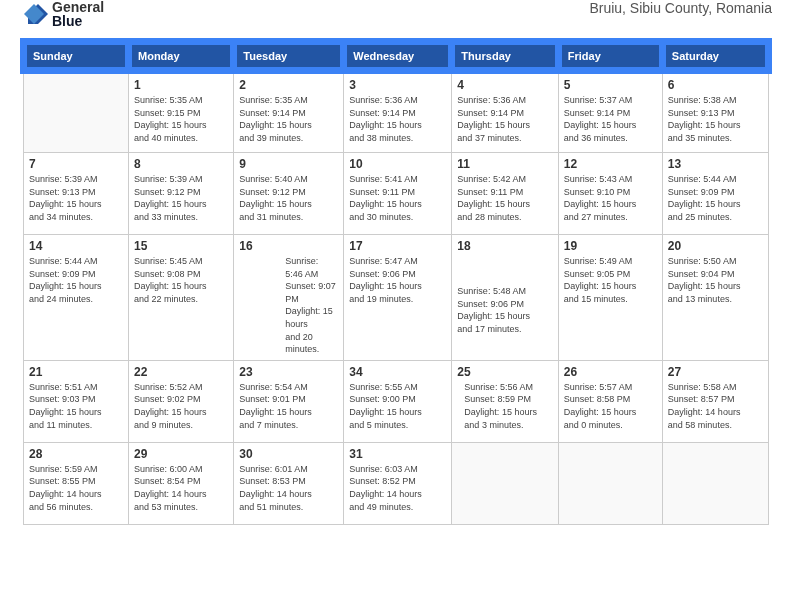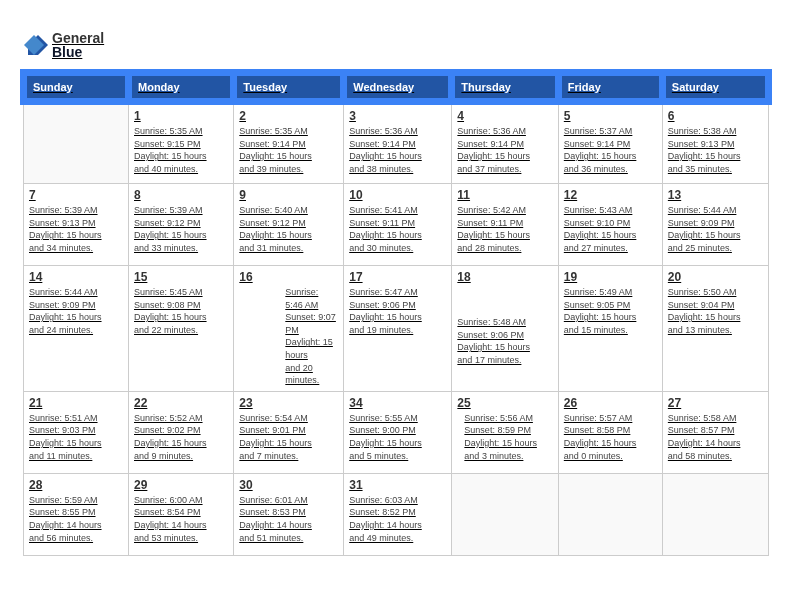--- a/index.html
+++ b/index.html
@@ -6,23 +6,22 @@
     body {
       font-family: Arial, sans-serif;
       background: #fff;
       width: 792px;
       height: 612px;
       overflow: hidden;
     }
     .page {
       width: 792px;
       height: 612px;
-      padding: 31px 20px;
+      padding: 0 20px;
       background: #fff;
-      text-decoration: underline;
     }
     .header {
       display: flex;
       justify-content: space-between;
       align-items: flex-start;
       margin-bottom: 10px;
     }
     .logo {
       display: flex;
       align-items: center;
@@ -107,20 +106,21 @@
         <rect x="0" y="0" width="28" height="28" fill="white"></rect>
         <polygon points="18,4 28,14 18,24 8,24 8,14 18,4" fill="#2255a4"></polygon>
         <polygon points="14,4 24,14 14,24 4,14" fill="#4488cc"></polygon>
       </svg>
       <div class="logo-text">
         <span class="logo-general">General</span>
         <span class="logo-blue">Blue</span>
       </div>
     </div>
     <div class="title-block">
+      <div class="location">Bruiu, Sibiu County, Romania</div>
     </div>
   </div>
 
   <table class="calendar">
     <thead>
       <tr>
         <th>Sunday</th>
         <th>Monday</th>
         <th>Tuesday</th>
         <th>Wednesday</th>

